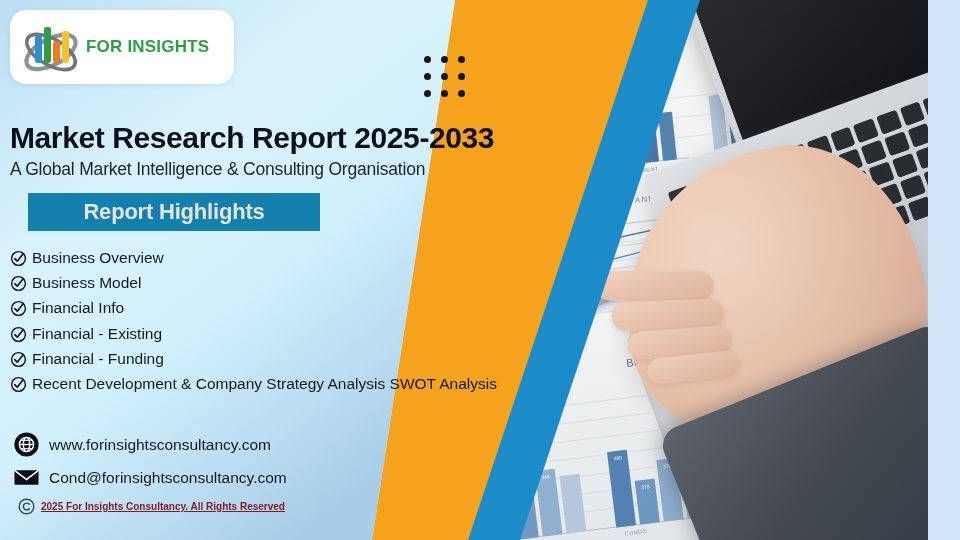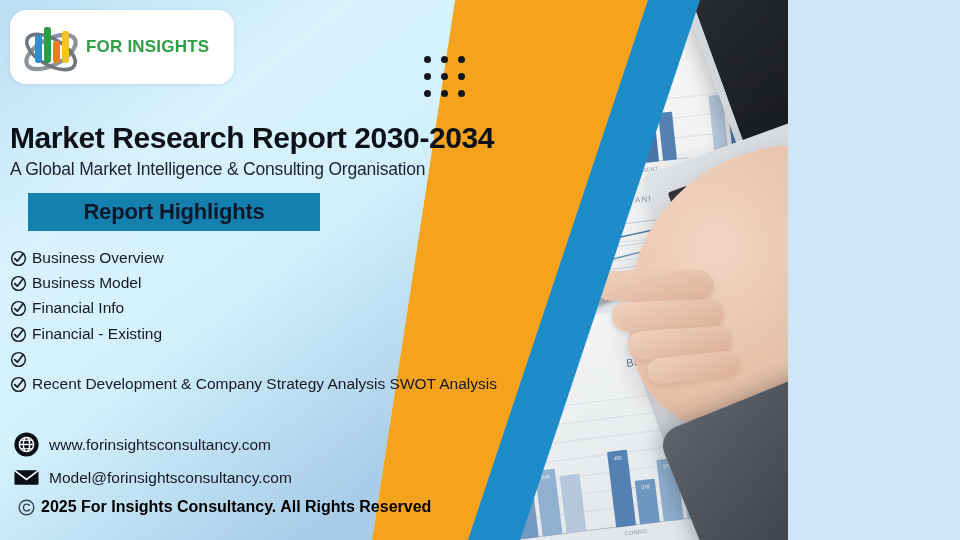--- a/index.html
+++ b/index.html
@@ -3,21 +3,21 @@
 <meta charset="utf-8">
 <style>
   * { margin:0; padding:0; box-sizing:border-box; }
   html,body { width:960px; height:540px; overflow:hidden; }
   body {
     font-family:"Liberation Sans", sans-serif;
     background:#cfe6f7;
     position:relative;
   }
   #banner {
-    position:absolute; inset:0; width:788px; height:540px; overflow:hidden;
+    position:absolute; inset:0; width:928px; height:540px; overflow:hidden;
   }
 
   
   .bg-base{
     position:absolute; inset:0;
     background:
       radial-gradient(ellipse 560px 420px at 400px 285px, #dff6fe 0%, #d2f0fc 38%, #bfe2f5 70%, #aed4ee 100%),
       linear-gradient(150deg,#b9dcf2 0%,#d3effb 40%,#c5e4f5 75%,#a9cde9 100%);
   }
 
@@ -167,36 +167,36 @@
     white-space:nowrap;
   }
   .subhead{
     position:absolute; top:159px; left:10px;
     font-size:17.5px; color:#1b2430; letter-spacing:-.2px; white-space:nowrap;
   }
   .hl-chip{
     position:absolute; top:193px; left:28px; width:292px; height:38px;
     background:#1380AE; display:flex; align-items:center; justify-content:center;
   }
-  .hl-chip span{ color:#0f172a; font-size:22px; font-weight:bold; letter-spacing:-.2px; }
+  .hl-chip span{ color:#e5e5e5; font-size:22px; font-weight:bold; letter-spacing:-.2px; }
 
   .bullets{ position:absolute; top:250px; left:10px; width:500px; }
   .bullet{
     display:flex; align-items:flex-start; gap:5px;
     font-size:15.5px; color:#131a24; line-height:1.06; margin-bottom:8.2px;
   }
   .bullet .txt{ max-width:470px; }
   .chk{ flex:0 0 17px; width:17px; height:17px; margin-top:0px; }
 
   .contact{ position:absolute; left:14px; }
   .c-row{ display:flex; align-items:center; gap:10px; margin-bottom:8px; }
   .c-ico{ flex:0 0 25px; width:25px; height:25px; }
   .c-txt{ font-size:15.5px; color:#131a24; }
   .copy-row{ display:flex; align-items:center; gap:6px; }
-  .copy-txt{ font-size:16px; color:#000000; font-weight:600; }
+  .copy-txt{ font-size:10px; color:#7f1d1d; font-weight:600;text-decoration:underline; }
 </style>
 </head>
 <body>
 
 <div id="banner">
 
   <div class="bg-base"></div>
 
   <div class="photo">
 
@@ -434,21 +434,21 @@
       <i></i>
       <i></i>
       <i></i>
       <i></i>
       <i></i>
       <i></i>
       <i></i>
       <i></i>
   </div>
 
-  <div class="headline">Market Research Report 2030-2034</div>
+  <div class="headline">Market Research Report 2025-2033</div>
   <div class="subhead">A Global Market Intelligence &amp; Consulting Organisation</div>
   <div class="hl-chip">
     <span>Report Highlights</span>
   </div>
 
   <div class="bullets">
     <div class="bullet">
       <svg class="chk" viewBox="0 0 20 20">
         <circle cx="10" cy="10" r="8.1" fill="none" stroke="#131a24" stroke-width="1.7"></circle>
         <path d="M5.6 10.2 L8.6 13.2 L15.6 4.2" fill="none" stroke="#131a24" stroke-width="2" stroke-linecap="round" stroke-linejoin="round"></path>
@@ -474,20 +474,21 @@
         <circle cx="10" cy="10" r="8.1" fill="none" stroke="#131a24" stroke-width="1.7"></circle>
         <path d="M5.6 10.2 L8.6 13.2 L15.6 4.2" fill="none" stroke="#131a24" stroke-width="2" stroke-linecap="round" stroke-linejoin="round"></path>
       </svg>
       <span class="txt">Financial - Existing</span>
     </div>
     <div class="bullet">
       <svg class="chk" viewBox="0 0 20 20">
         <circle cx="10" cy="10" r="8.1" fill="none" stroke="#131a24" stroke-width="1.7"></circle>
         <path d="M5.6 10.2 L8.6 13.2 L15.6 4.2" fill="none" stroke="#131a24" stroke-width="2" stroke-linecap="round" stroke-linejoin="round"></path>
       </svg>
+      <span class="txt">Financial - Funding</span>
     </div>
     <div class="bullet">
       <svg class="chk" viewBox="0 0 20 20">
         <circle cx="10" cy="10" r="8.1" fill="none" stroke="#131a24" stroke-width="1.7"></circle>
         <path d="M5.6 10.2 L8.6 13.2 L15.6 4.2" fill="none" stroke="#131a24" stroke-width="2" stroke-linecap="round" stroke-linejoin="round"></path>
       </svg>
       <span class="txt">Recent Development &amp; Company Strategy Analysis SWOT Analysis</span>
     </div>
   </div>
 
@@ -501,21 +502,21 @@
         <line x1="7" y1="8.6" x2="19" y2="8.6" stroke="#fff" stroke-width="1.2"></line>
         <line x1="7" y1="17.4" x2="19" y2="17.4" stroke="#fff" stroke-width="1.2"></line>
       </svg>
       <span class="c-txt">www.forinsightsconsultancy.com</span>
     </div>
     <div class="c-row">
       <svg class="c-ico" viewBox="0 0 26 26">
         <rect x="0.5" y="5.5" width="25" height="15" rx="1" fill="#0b0f15"></rect>
         <path d="M0.5 5.5 L13 15 L25.5 5.5" fill="none" stroke="#fff" stroke-width="1.6"></path>
       </svg>
-      <span class="c-txt">Model@forinsightsconsultancy.com</span>
+      <span class="c-txt">Cond@forinsightsconsultancy.com</span>
     </div>
     <div class="copy-row" style="margin-left:4px;">
       <svg width="17" height="17" viewBox="0 0 20 20">
         <circle cx="10" cy="10" r="8.6" fill="none" stroke="#39465a" stroke-width="1.7"></circle>
         <path d="M13.2 7.2a4 4 0 1 0 0 5.6" fill="none" stroke="#39465a" stroke-width="1.7" stroke-linecap="round"></path>
       </svg>
       <span class="copy-txt">2025 For Insights Consultancy. All Rights Reserved</span>
     </div>
   </div>
 

